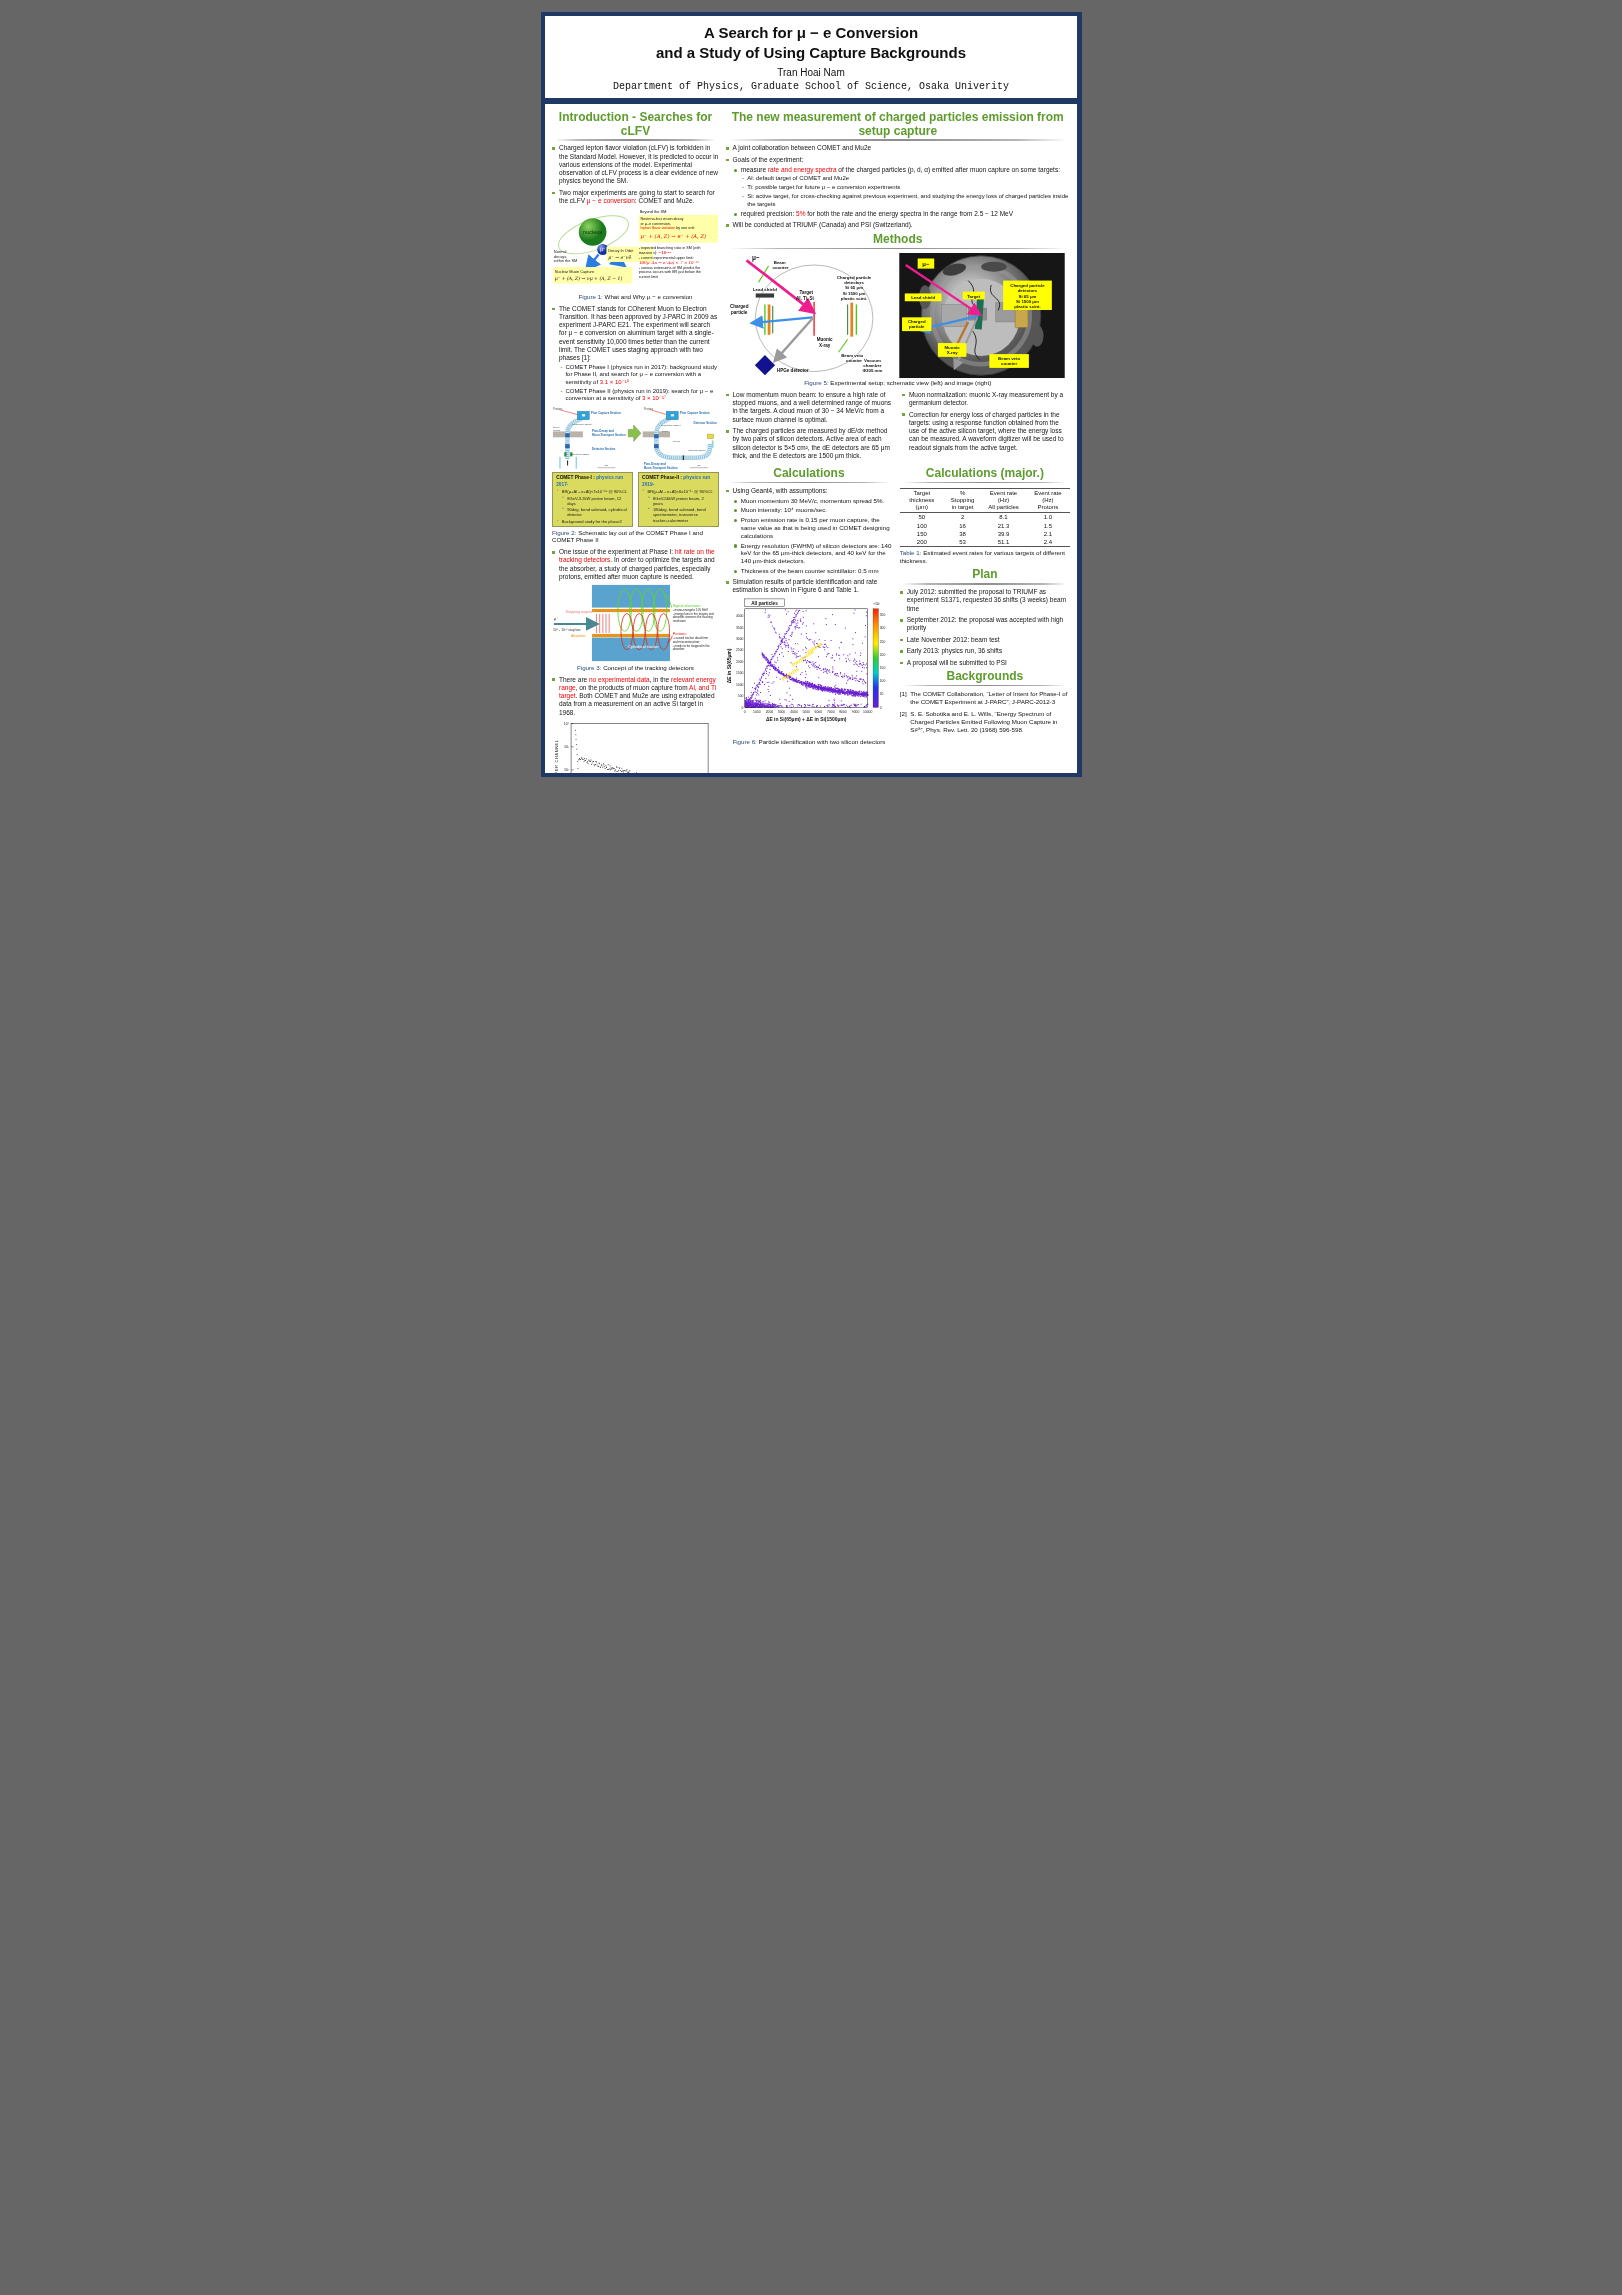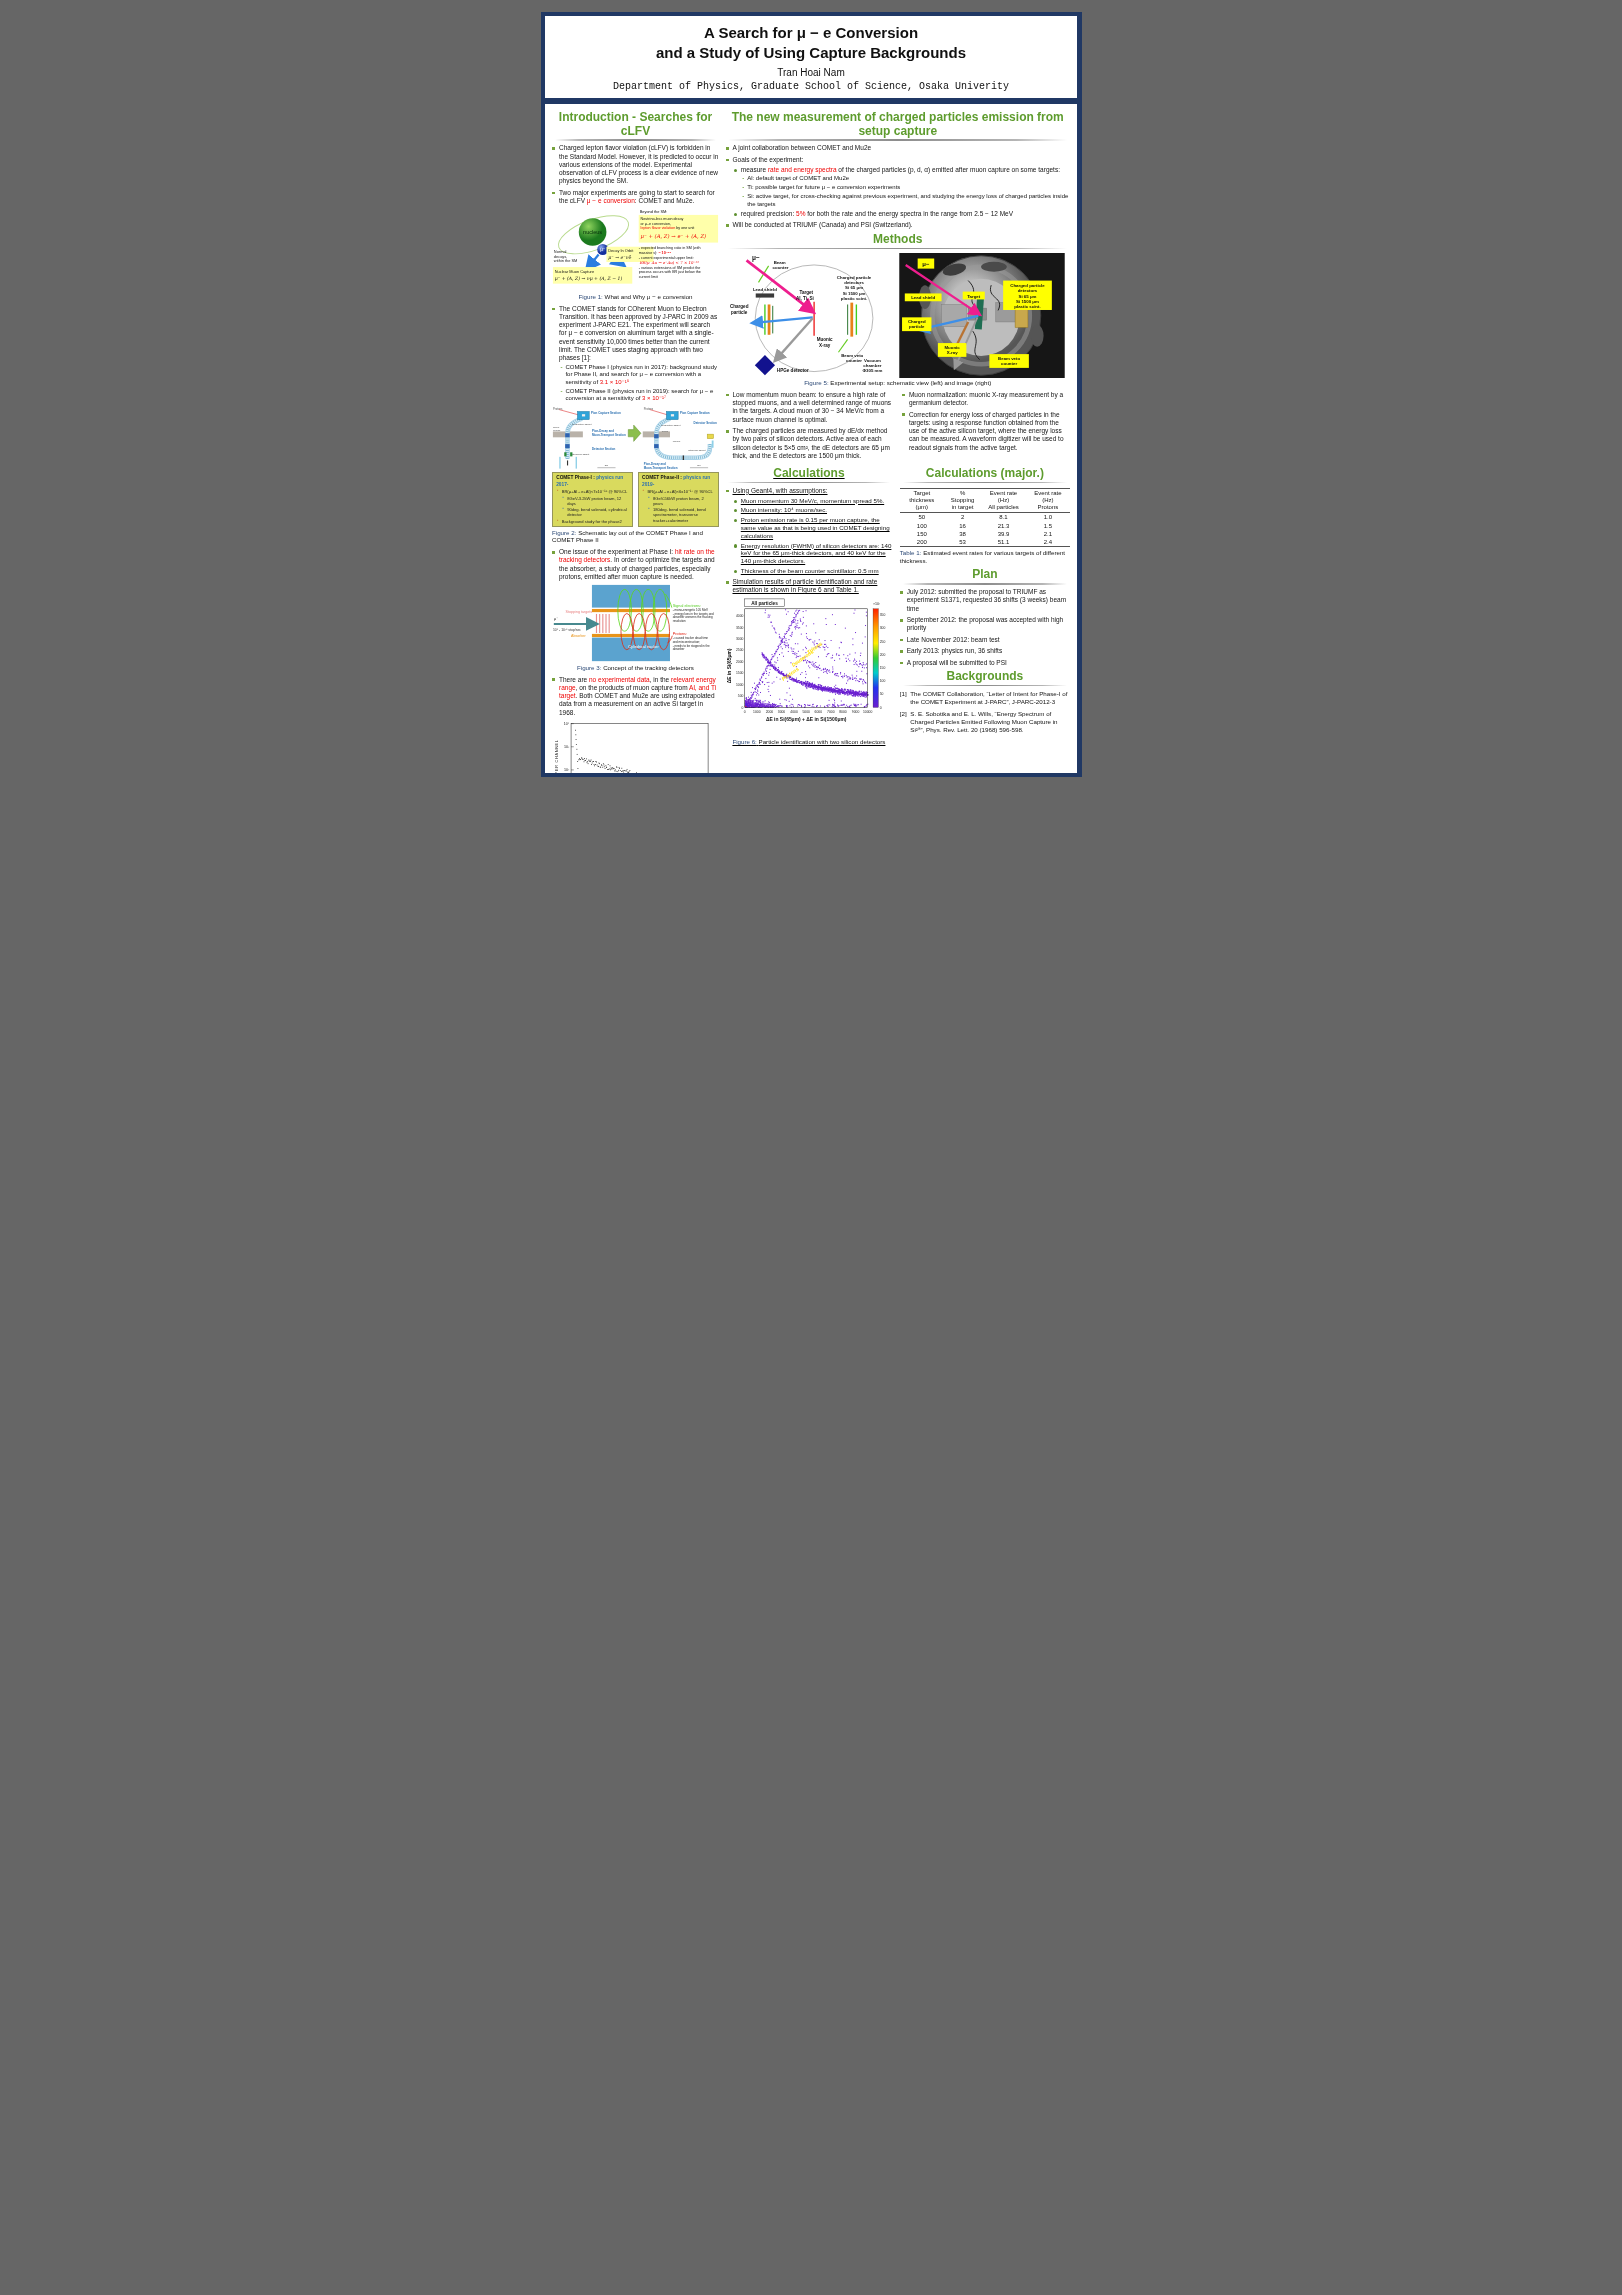--- a/index.html
+++ b/index.html
@@ -27,21 +27,21 @@
   ul.plain{list-style:none;margin:0;padding:0;}
   figure{margin:0;padding:0;}
   .cap{font-size:6.2px;color:#141414;margin:1.4px 0 4.1px;line-height:1.25;}
   .cap.ctr{text-align:center;}
   .cap .cl{color:#2c4976;}
   .eq{font-family:"DejaVu Serif","Liberation Serif",serif;font-style:italic;}
   .fig5row{display:flex;gap:2.8px;align-items:flex-start;}
   .twocol{display:flex;gap:8.3px;margin-top:1.8px;}
   .twocol>ul{width:50%;box-sizing:border-box;}
   .mrow{display:flex;gap:7.4px;margin-top:0.9px;}
-  .mcolA{width:49.5%;min-width:0;text-decoration:underline;}
+  .mcolA{width:49.5%;min-width:0;}
   .mcolB{width:50.5%;min-width:0;}
   .pbrow{display:flex;gap:4.6px;margin-top:1.8px;}
   .pbx{background:#d9da5e;border:0.5px solid #96965a;padding:2.3px 3.2px;font-size:4.1px;line-height:1.3;width:50%;box-sizing:border-box;color:#222;}
   .pbx .tt{font-size:4.8px;font-weight:bold;color:#111;margin-bottom:1.4px;}
   .pbx .it{position:relative;padding-left:5.5px;margin-top:0.9px;}
   .pbx .it::before{content:"\25CF";position:absolute;left:0.5px;top:0;font-size:2.8px;color:#cc7a33;}
   .pbx .it.lv2{padding-left:11px;}
   .pbx .it.lv2::before{left:6px;color:#4a7ab0;}
   table.t1t{border-collapse:collapse;margin:4.6px auto 0.9px;font-size:6px;color:#141414;border-top:0.7px solid #555;border-bottom:0.7px solid #555;}
   table.t1t th{font-weight:normal;border-bottom:0.5px solid #555;padding:0.9px 4.1px;text-align:center;line-height:1.2;}

